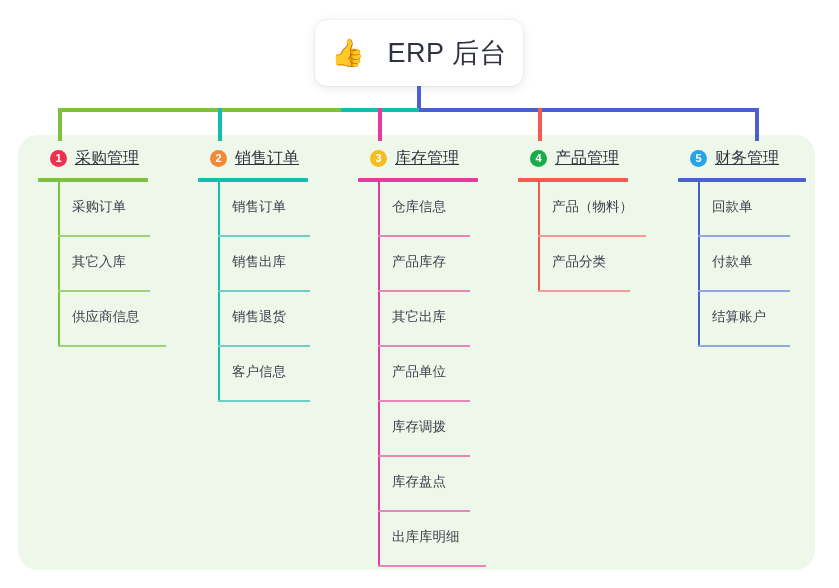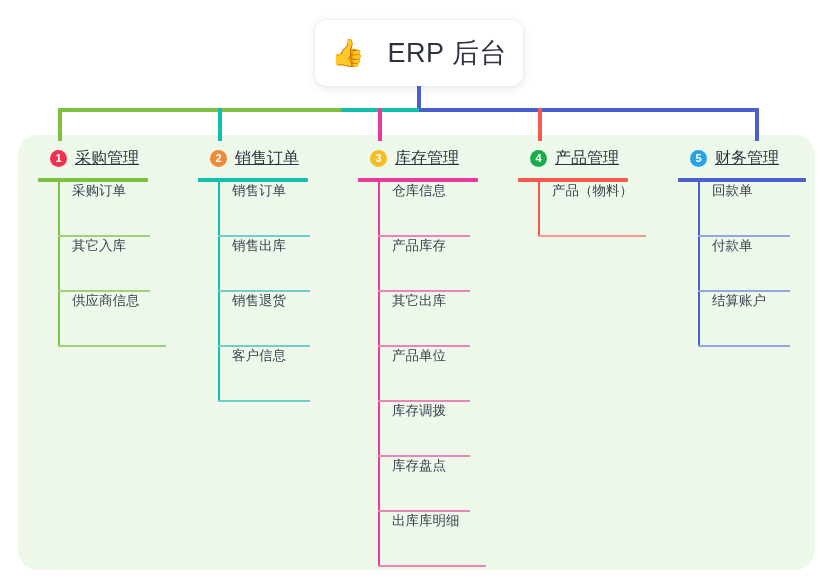--- a/index.html
+++ b/index.html
@@ -134,21 +134,21 @@
     position: absolute;
     left: 20px;
     top: 0;
     width: 2px;
     bottom: 0;
   }
   .item {
     position: relative;
     height: 55px;
     display: flex;
-    align-items: flex-start;
+    align-items: center;
     box-sizing: border-box;
   }
   .item-label {
     font-size: 13.5px;
     color: #3a3f4b;
     white-space: nowrap;
     padding: 0 6px 5px 10px;
   }
   .item-rule {
     position: absolute;
@@ -271,20 +271,24 @@
           <span class="badge" style="background: rgb(26, 171, 75);">4</span>
           <span class="col-title">产品管理</span>
         </div>
         <div class="col-rule" style="background: rgb(249, 88, 79); width: 110px;"></div>
         <div class="items">
           <div class="spine" style="background: rgb(249, 88, 79);"></div>
           <div class="item">
             <span class="item-label">产品（物料）</span>
             <div class="item-rule" style="background: rgb(245, 154, 146); width: 108px;"></div>
           </div>
+          <div class="item">
+            <span class="item-label">产品分类</span>
+            <div class="item-rule" style="background: rgb(245, 154, 146); width: 92px;"></div>
+          </div>
         </div>
       </div>
       <div class="column" style="left: 678px;">
         <div class="col-head">
           <span class="badge" style="background: rgb(39, 163, 232);">5</span>
           <span class="col-title">财务管理</span>
         </div>
         <div class="col-rule" style="background: rgb(74, 95, 208); width: 128px;"></div>
         <div class="items">
           <div class="spine" style="background: rgb(74, 95, 208);"></div>

